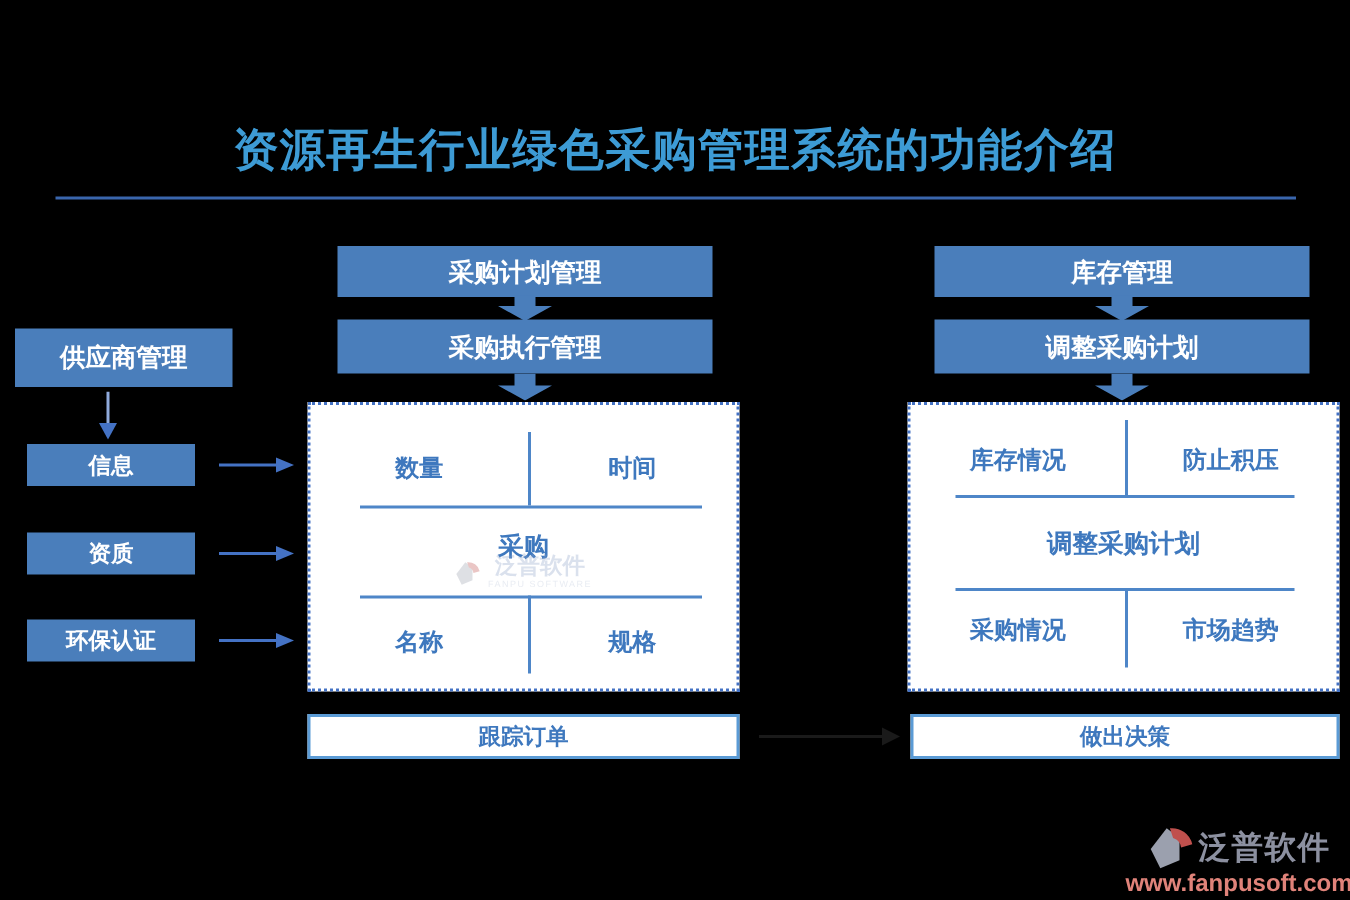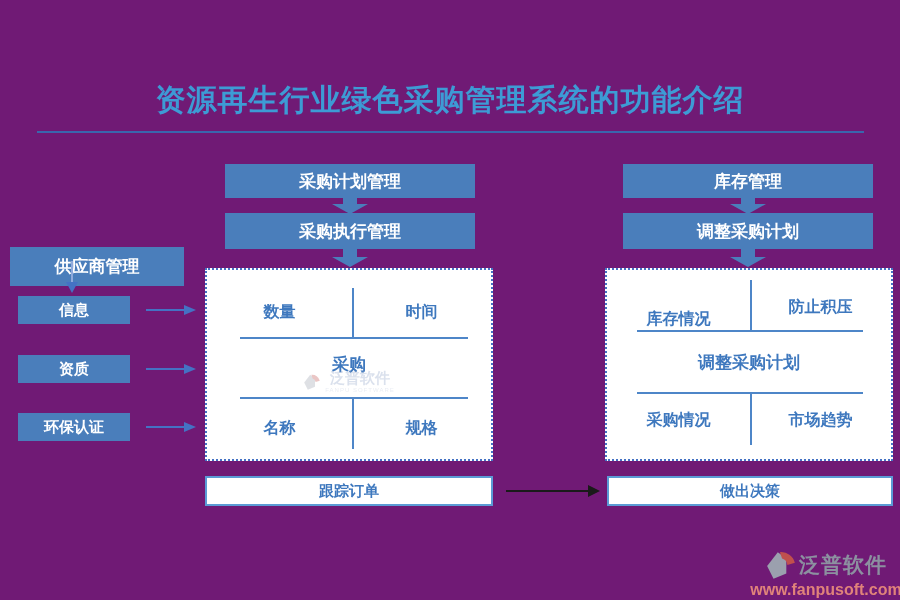--- a/index.html
+++ b/index.html
@@ -1,17 +1,17 @@
 <!DOCTYPE html>
 <html><head>
 <meta charset="utf-8">
 <style>
   html,body{margin:0;padding:0;background:#ffffff;}
   body{font-family:"Liberation Sans","DejaVu Sans",sans-serif;}
-  #canvas{position:relative;width:900px;height:600px;background:#701a75;overflow:hidden;}
+  #canvas{position:relative;width:900px;height:600px;background:#000000;overflow:hidden;}
 
   .page-title{position:absolute;top:80px;left:0;width:100%;text-align:center;
     font-size:30px;font-weight:bold;color:#3D9BD5;letter-spacing:1px;margin:0;}
   .title-rule{position:absolute;top:131px;left:37px;width:827px;height:2px;background:#3A66AD;}
 
   .solid-box{position:absolute;background:#4A7EBB;color:#ffffff;font-weight:bold;
     display:flex;align-items:center;justify-content:center;}
   .outline-box{position:absolute;background:#ffffff;border:2px solid #5B9BD5;color:#3E78BE;
     font-weight:bold;font-size:15px;display:flex;align-items:center;justify-content:center;box-sizing:border-box;}
   .dotted-panel{position:absolute;border:2px dotted #4472C4;background:#ffffff;box-sizing:border-box;}
@@ -34,21 +34,21 @@
   .brand-url{font-size:16px;color:#E0837A;font-weight:bold;margin-top:0px;}
 </style>
 </head>
 <body>
 
 <div id="canvas">
 
   <h1 class="page-title">资源再生行业绿色采购管理系统的功能介绍</h1>
   <div class="title-rule"></div>
 
-  <div class="solid-box" style="left:10px;top:219px;width:174px;height:39px;font-size:17px;margin-top:28px;">供应商管理</div>
+  <div class="solid-box" style="left:10px;top:219px;width:145px;height:39px;font-size:17px;">供应商管理</div>
 
   <svg class="arrow-svg" style="left:62px;top:261px;" width="20" height="33" viewBox="0 0 20 33">
     <line x1="10" y1="0" x2="10" y2="22" stroke="#8FAADC" stroke-width="2"></line>
     <polygon points="4,21 16,21 10,32" fill="#4472C4"></polygon>
   </svg>
 
   <div class="solid-box" style="left:18px;top:296px;width:112px;height:28px;font-size:15px;">信息</div>
   <div class="solid-box" style="left:18px;top:355px;width:112px;height:28px;font-size:15px;">资质</div>
   <div class="solid-box" style="left:18px;top:413px;width:112px;height:28px;font-size:15px;">环保认证</div>
 
@@ -113,21 +113,21 @@
   </svg>
 
   <div class="solid-box" style="left:623px;top:213px;width:250px;height:36px;font-size:17px;">调整采购计划</div>
 
   <svg class="arrow-svg" style="left:730px;top:249px;" width="36" height="18" viewBox="0 0 36 18">
     <polygon points="11,0 25,0 25,8 36,8 18,18 0,8 11,8" fill="#4A7EBB"></polygon>
   </svg>
 
   <div class="dotted-panel" style="left:605px;top:268px;width:288px;height:193px;">
     <div class="divider-v" style="left:143px;top:10px;height:50px;"></div>
-    <div class="panel-label" style="left:0;top:27px;width:143px;margin-top:12px;">库存情况</div>
+    <div class="panel-label" style="left:0;top:27px;width:143px;">库存情况</div>
     <div class="panel-label" style="left:143px;top:27px;width:141px;">防止积压</div>
     <div class="divider-h" style="left:30px;top:60px;width:226px;"></div>
     <div class="panel-label" style="left:0;top:81px;width:100%;font-size:17px;">调整采购计划</div>
     <div class="divider-h" style="left:30px;top:122px;width:226px;"></div>
     <div class="divider-v" style="left:143px;top:122px;height:53px;"></div>
     <div class="panel-label" style="left:0;top:140px;width:143px;">采购情况</div>
     <div class="panel-label" style="left:143px;top:140px;width:141px;">市场趋势</div>
   </div>
 
   <div class="outline-box" style="left:607px;top:476px;width:286px;height:30px;">做出决策</div>

